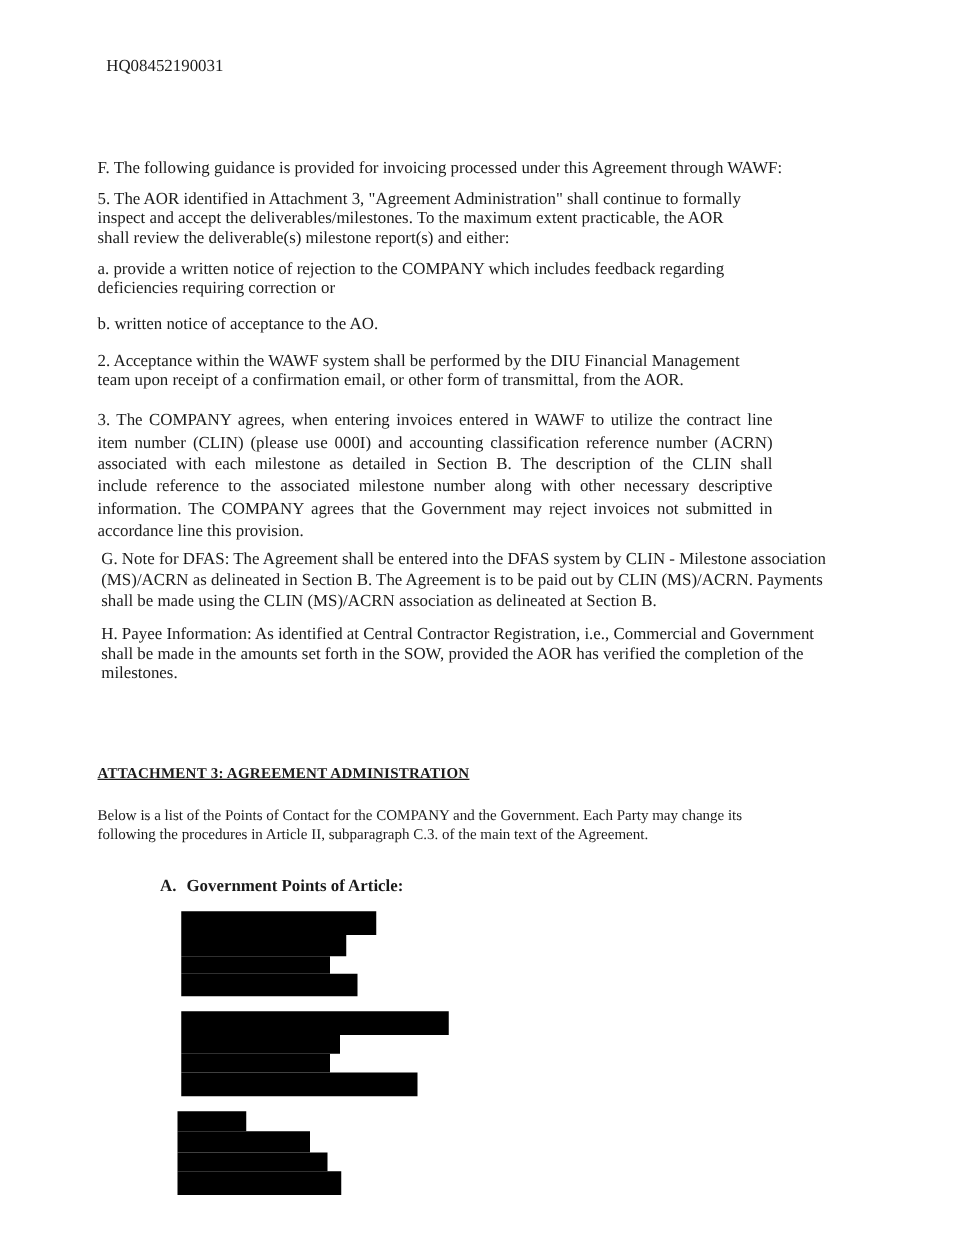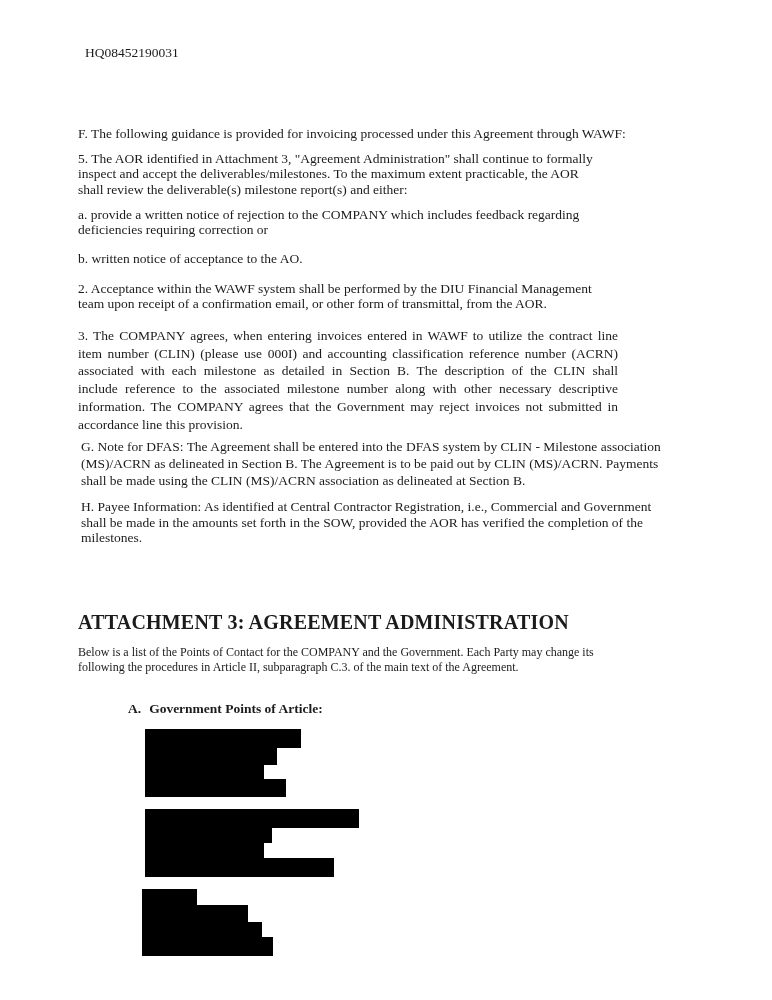--- a/index.html
+++ b/index.html
@@ -34,23 +34,24 @@
 
   .p3  { top: 327px; left: 78px; width: 540px; line-height: 17.7px; }
   .p3 > div { text-align-last: justify; }
   .p3 > div:last-child { text-align-last: auto; }
 
   .pG  { top: 424px; left: 81px; line-height: 17.2px; margin-top: 14px; }
   .pH  { top: 499px; left: 81px; line-height: 15.6px; }
 
   .attach-title {
     top: 611px; left: 78px;
-    font-size: 20px;
+    font-size: 12px;
     font-weight: bold;
     letter-spacing: 0.2px;
+    text-decoration: underline;
   }
   .intro {
     top: 645px; left: 78px;
     font-size: 12px;
     line-height: 15.2px;
   }
   .intro > div { white-space: nowrap; }
 
   .poc-heading {
     top: 701px; left: 128px;

